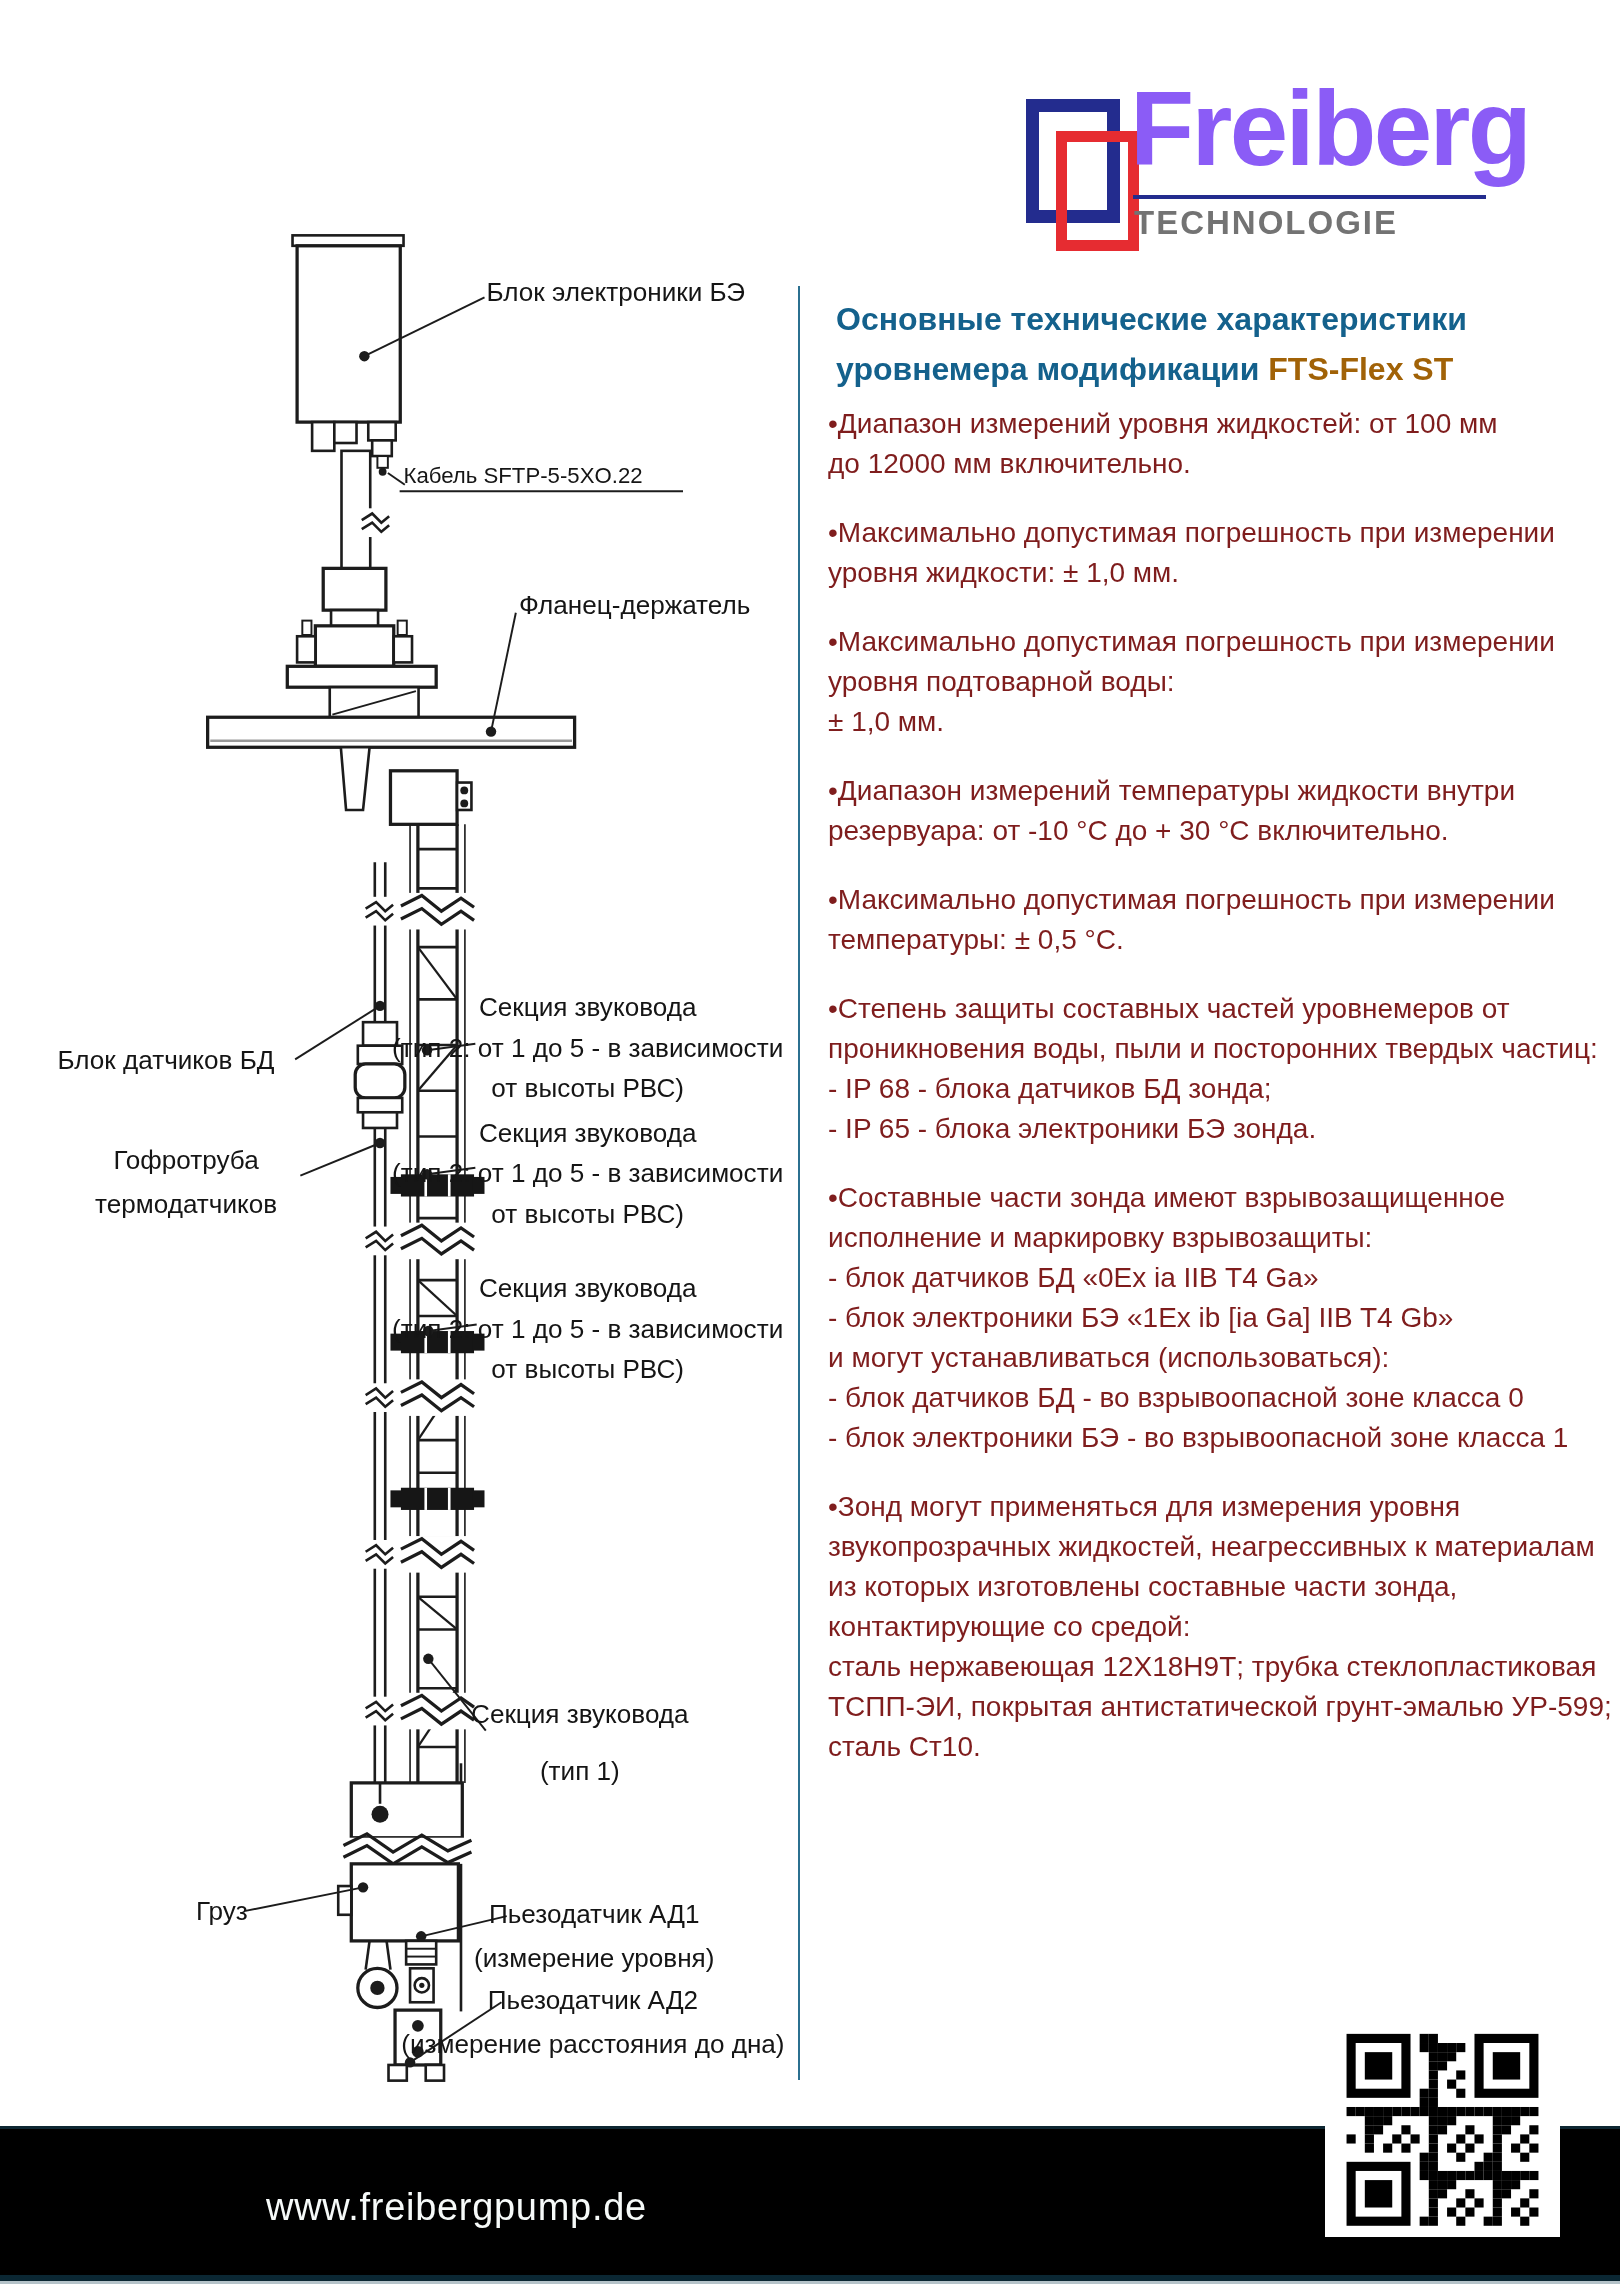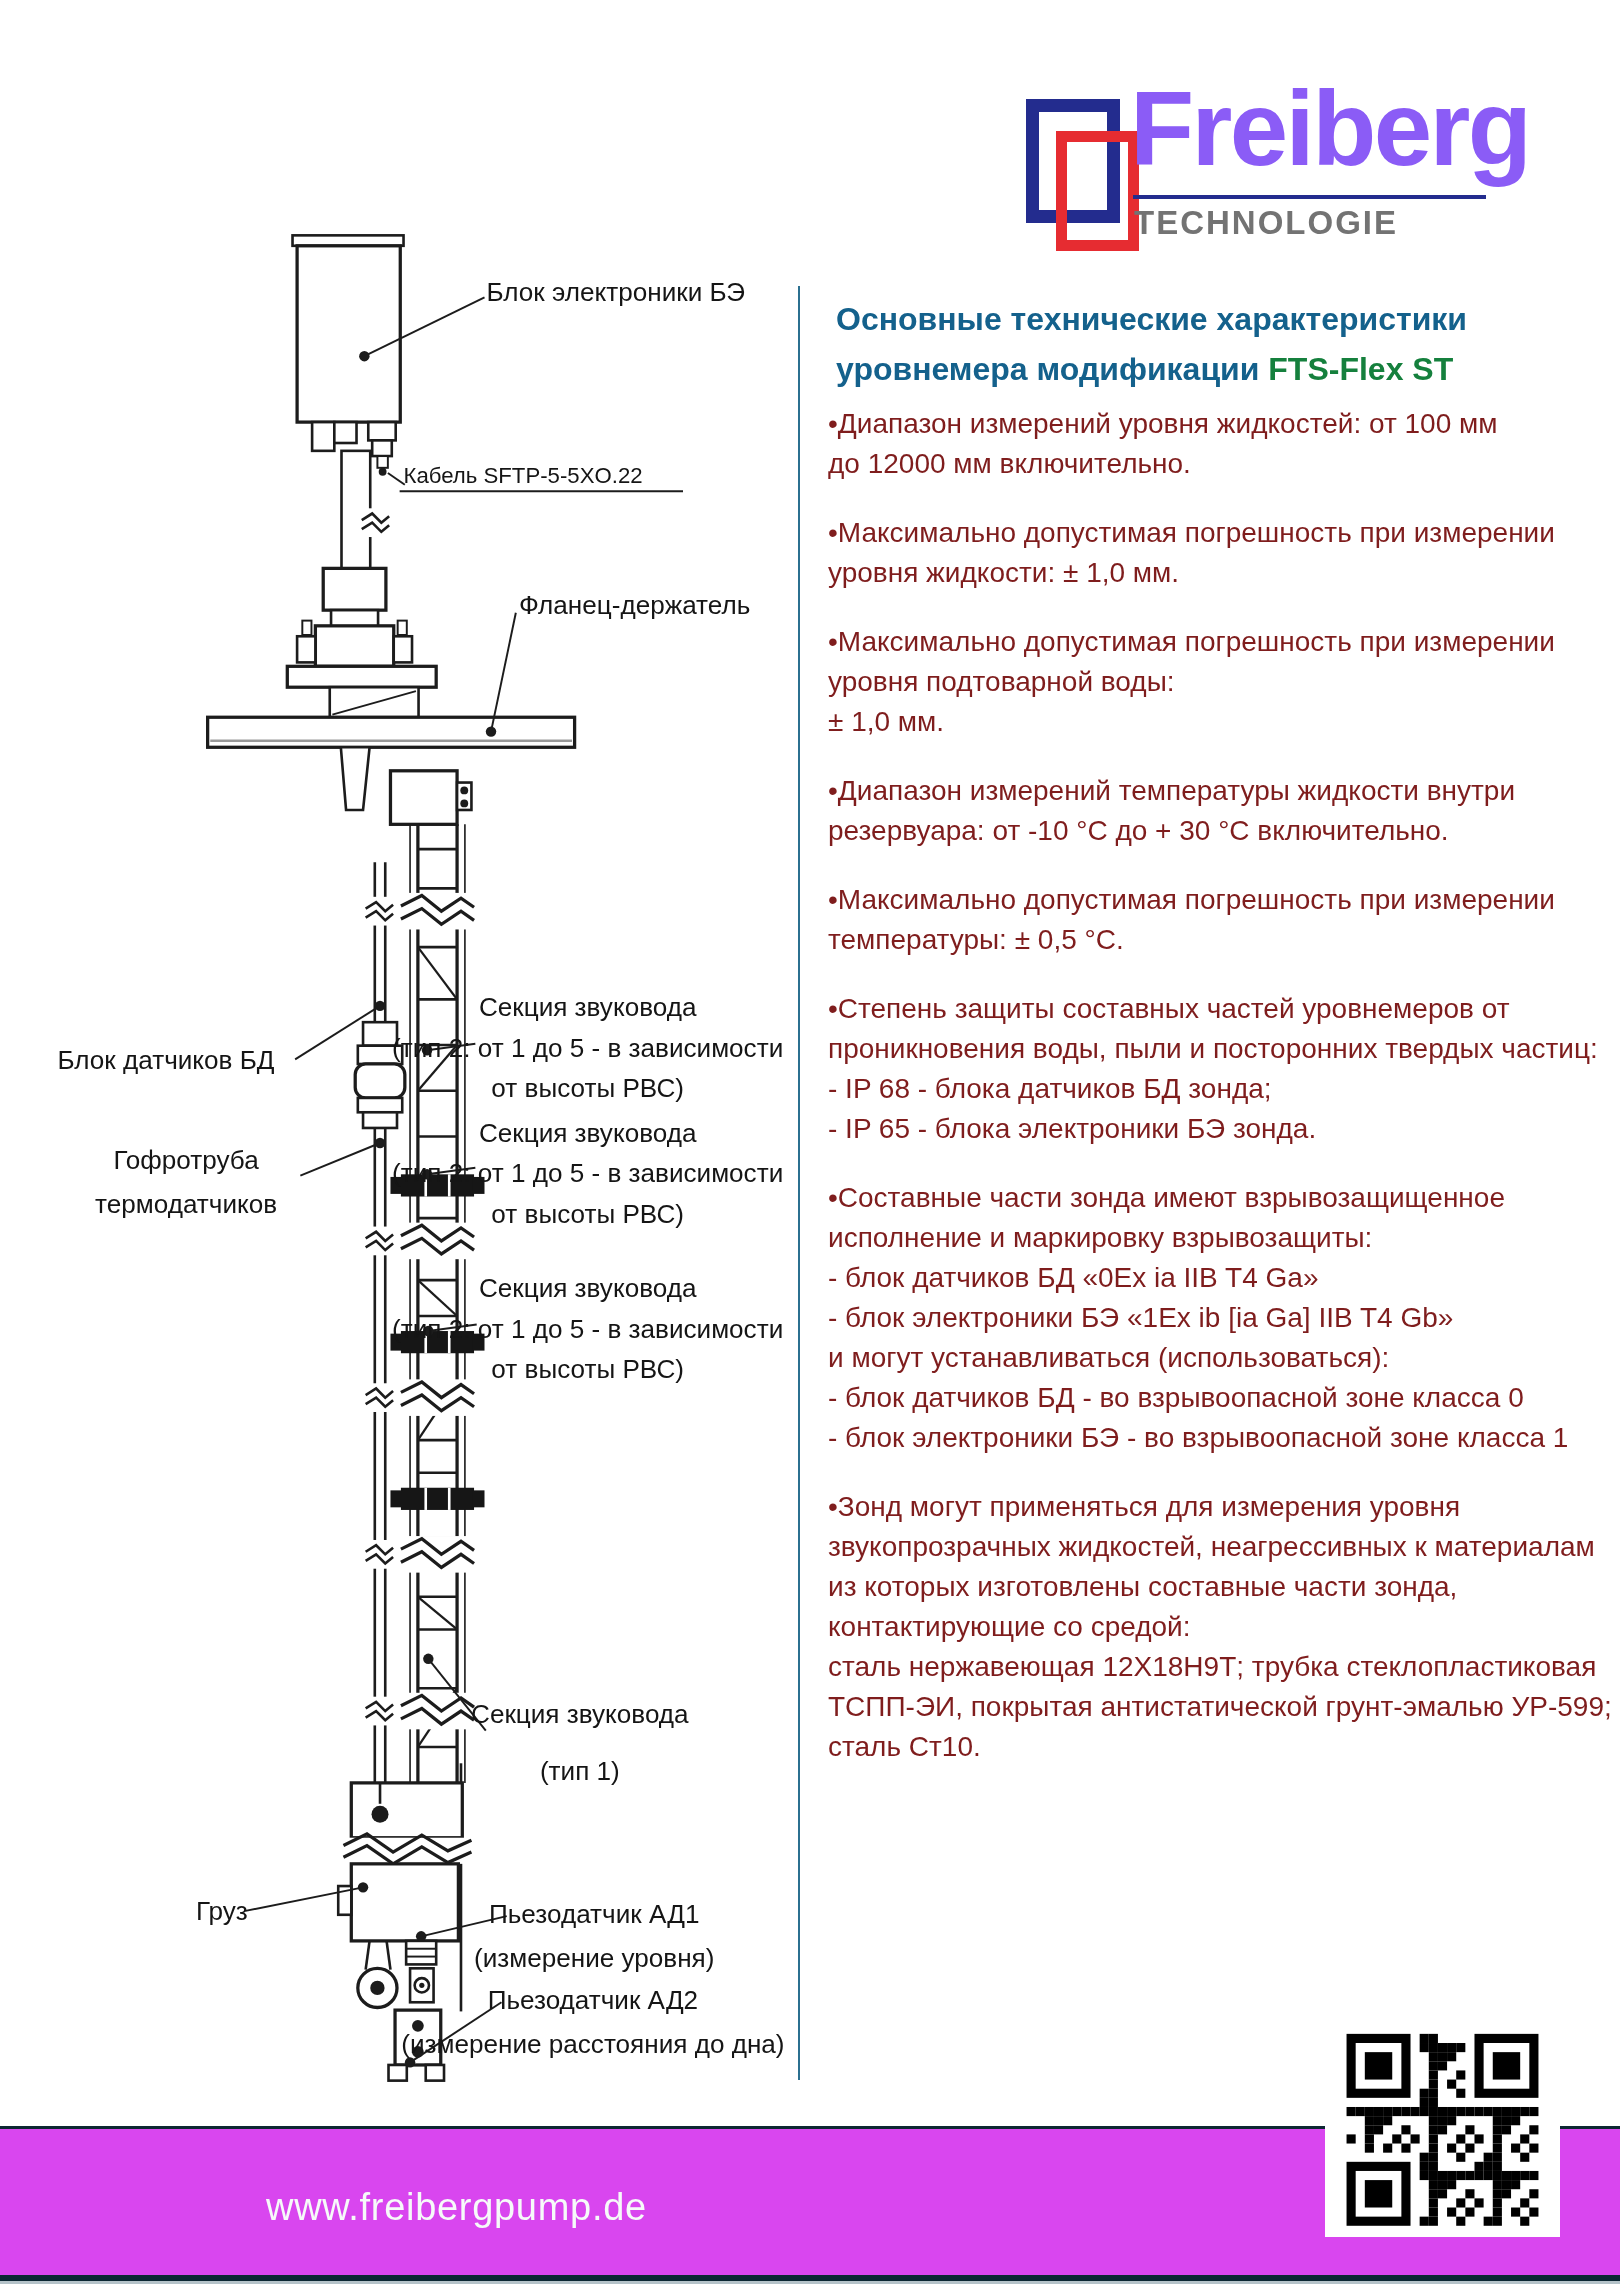--- a/index.html
+++ b/index.html
@@ -11,33 +11,33 @@
   .logo .sq-blue{position:absolute;left:6.5px;top:14.4px;width:68px;height:98px;border:13.7px solid #232c8e;background:transparent;}
   .logo .sq-red{position:absolute;left:37px;top:46px;width:61px;height:98px;border:11px solid #e62c31;background:transparent;}
   .logo .brand{position:absolute;left:111px;top:-9.1px;font-size:105px;font-weight:bold;color:#8b5cf6;letter-spacing:-2.6px;line-height:1;}
   .logo .brand-rule{position:absolute;left:114px;top:110px;width:353px;height:3.9px;background:#232c8e;}
   .logo .brand-sub{position:absolute;left:115px;top:121px;font-size:33px;font-weight:bold;color:#737373;letter-spacing:2px;line-height:1;text-align:right;}
 
   
   .vdivider{position:absolute;left:798px;top:286px;width:2px;height:1794px;background:#2b7090;}
   .rcol{position:absolute;left:828px;top:286px;width:774px;}
   .rcol h1{margin:8px;font-size:32px;line-height:50px;font-weight:bold;color:#14618c;white-space:nowrap;}
-  .rcol h1 .hl{color:#15803d;}
+  .rcol h1 .hl{color:#a16207;}
   .bullets{position:absolute;left:0px;top:118px;width:774px;}
   .bullets p{margin:0 0 29px 0;font-size:28px;line-height:40px;color:#7f1d1d;white-space:nowrap;}
 
   
   .dlabel{font-family:"Liberation Sans",sans-serif;font-size:40px;fill:#151515;}
   .dlabel.small{font-size:34px;}
   .mid{text-anchor:middle;}
   .stroke{stroke:#1c1c1c;fill:#ffffff;}
   .leader{stroke:#1c1c1c;stroke-width:3;}
 
   
-  .footer{position:absolute;left:0;top:2126px;width:1620px;height:149px;background:#d946ef;border-top:3.3px solid #0d2732;}
+  .footer{position:absolute;left:0;top:2126px;width:1620px;height:149px;background:#000000;border-top:3.3px solid #0d2732;}
   .footer-strip-dark{position:absolute;left:0;top:2275px;width:1620px;height:5.9px;background:#0b2733;}
   .footer-strip-light{position:absolute;left:0;top:2281px;width:1620px;height:3.3px;background:#b5c3c9;}
   .url{position:absolute;left:266px;top:57px;font-size:38px;color:#f6faf9;text-decoration:none;letter-spacing:0.7px;}
   .qr-plate{position:absolute;left:1325px;top:2022px;width:235px;height:215px;background:#ffffff;}
 </style>
 </head>
 <body>
 
 <div id="page">
 

